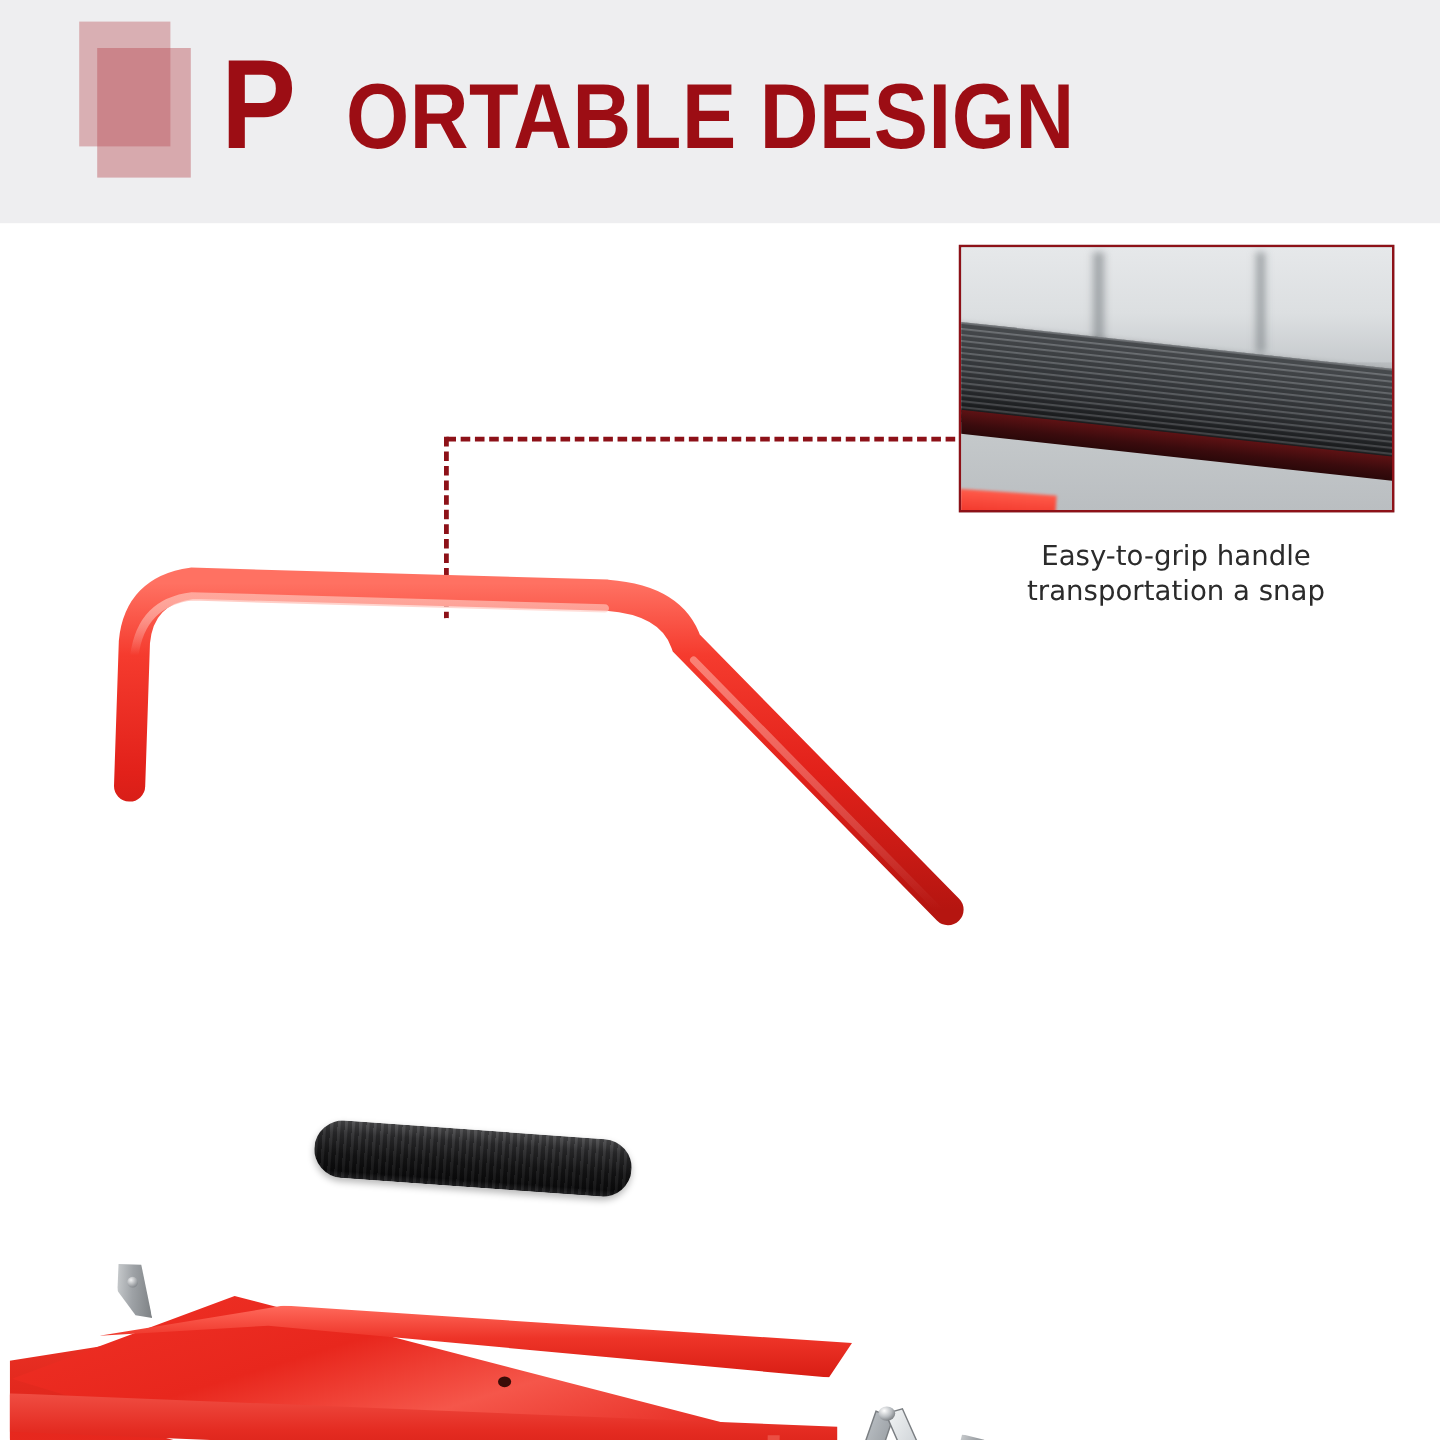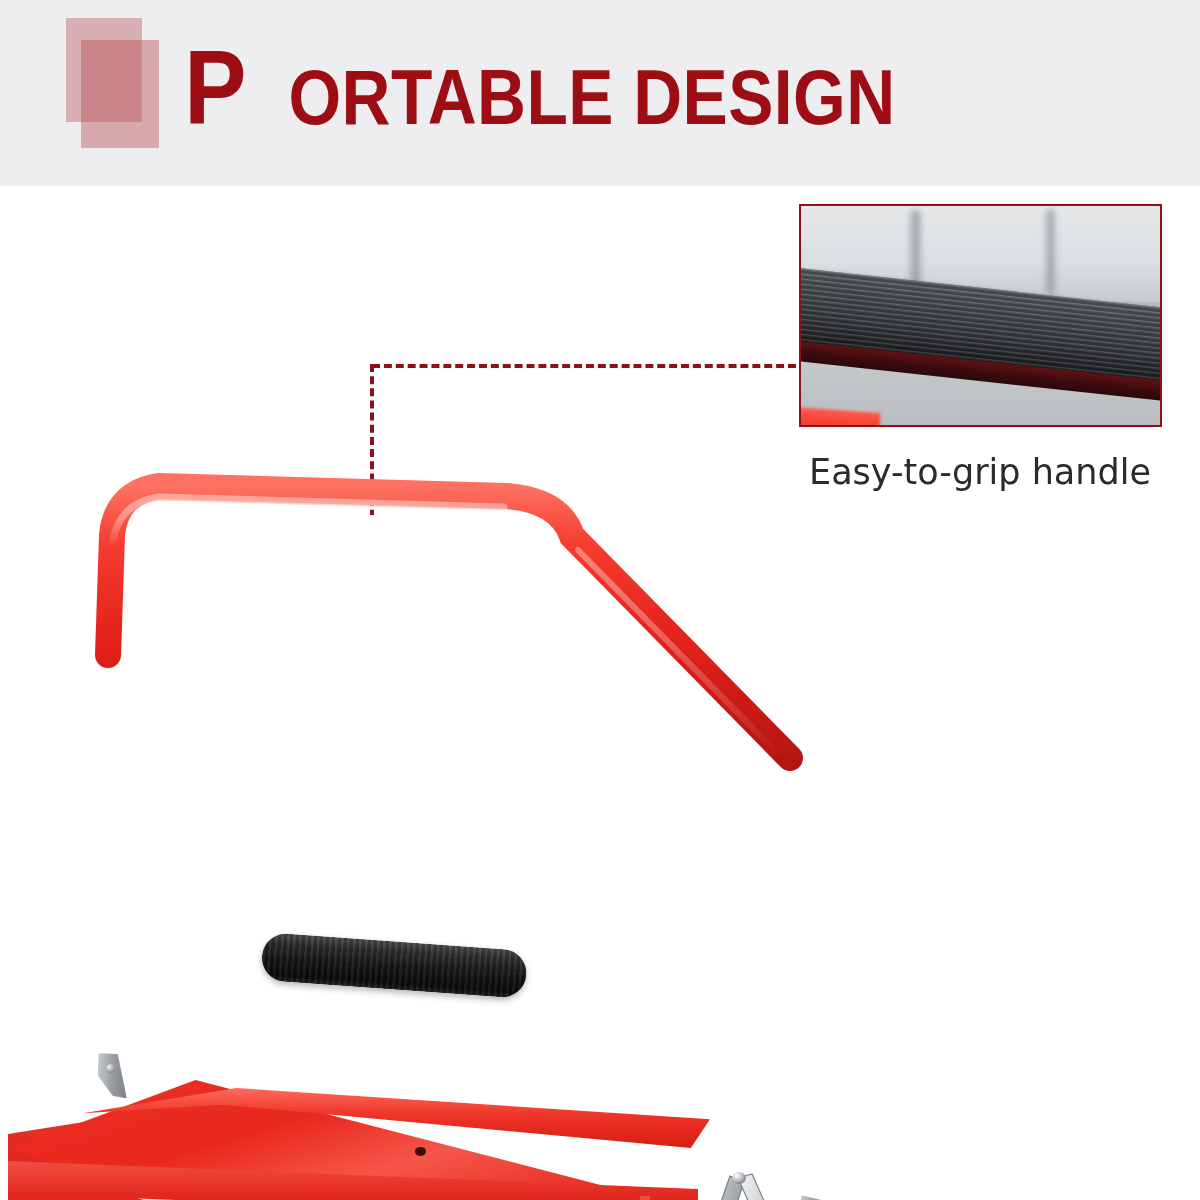--- a/index.html
+++ b/index.html
@@ -134,21 +134,21 @@
     filter: blur(1.5px);
   }
 
   
   .caption {
     position: absolute;
     left: 770px; top: 450px;
     width: 420px;
     text-align: center;
     color: #2b2b2b;
-    font-size: 35px;
+    font-size: 23px;
     line-height: 1.27;
     font-family: "DejaVu Sans", "Liberation Sans", sans-serif;
     font-weight: 400;
   }
   .caption div { white-space: nowrap; }
 
   
   .leader-h {
     position: absolute;
     left: 372px; top: 364px;
@@ -304,20 +304,21 @@
     <div class="inset-grip-red"></div>
     <div class="inset-redsliver"></div>
   </div>
 
   <div class="leader-h"></div>
   <div class="leader-v"></div>
   <div class="leader-dot"></div>
 
   <div class="caption">
     <div>Easy-to-grip handle</div>
+    <div>transportation a snap</div>
   </div>
 
   <div class="toolbox">
 
     <svg class="handle-wrap" viewBox="0 0 900 420">
       <defs>
         <linearGradient id="tubeGrad" x1="0" y1="0" x2="0" y2="1">
           <stop offset="0%" stop-color="#ff7162"></stop>
           <stop offset="22%" stop-color="#f53b2e"></stop>
           <stop offset="58%" stop-color="#e2211a"></stop>

